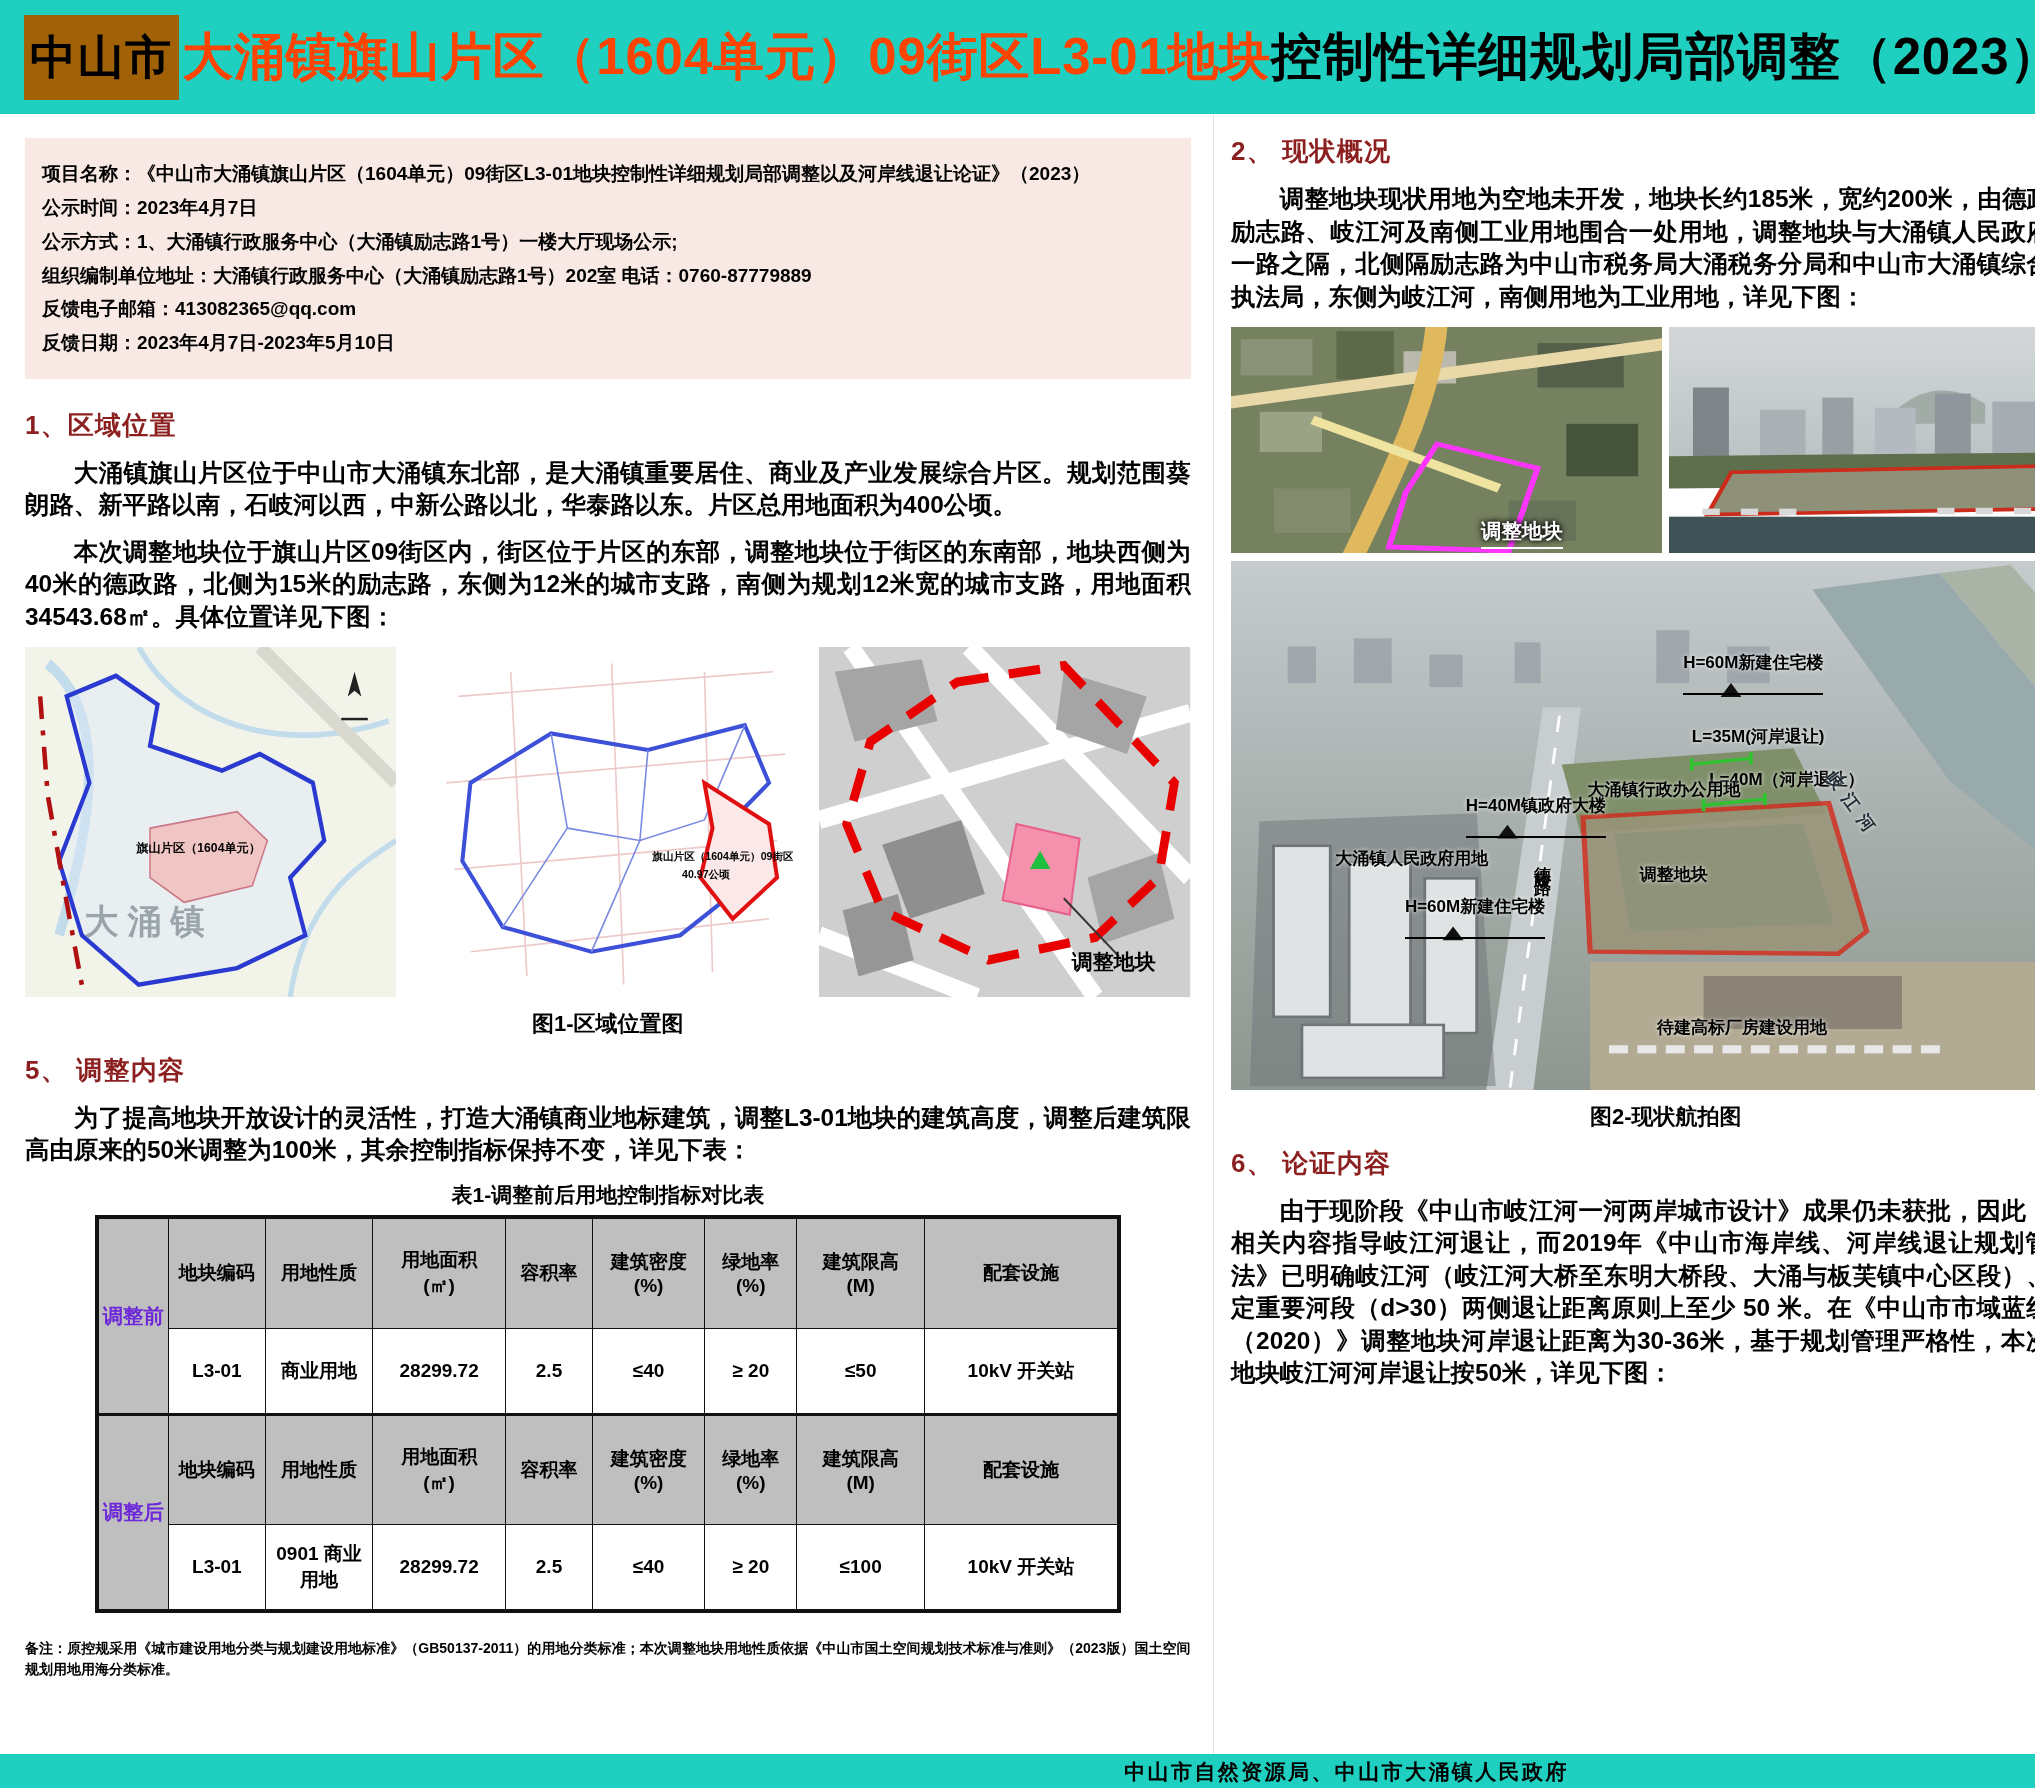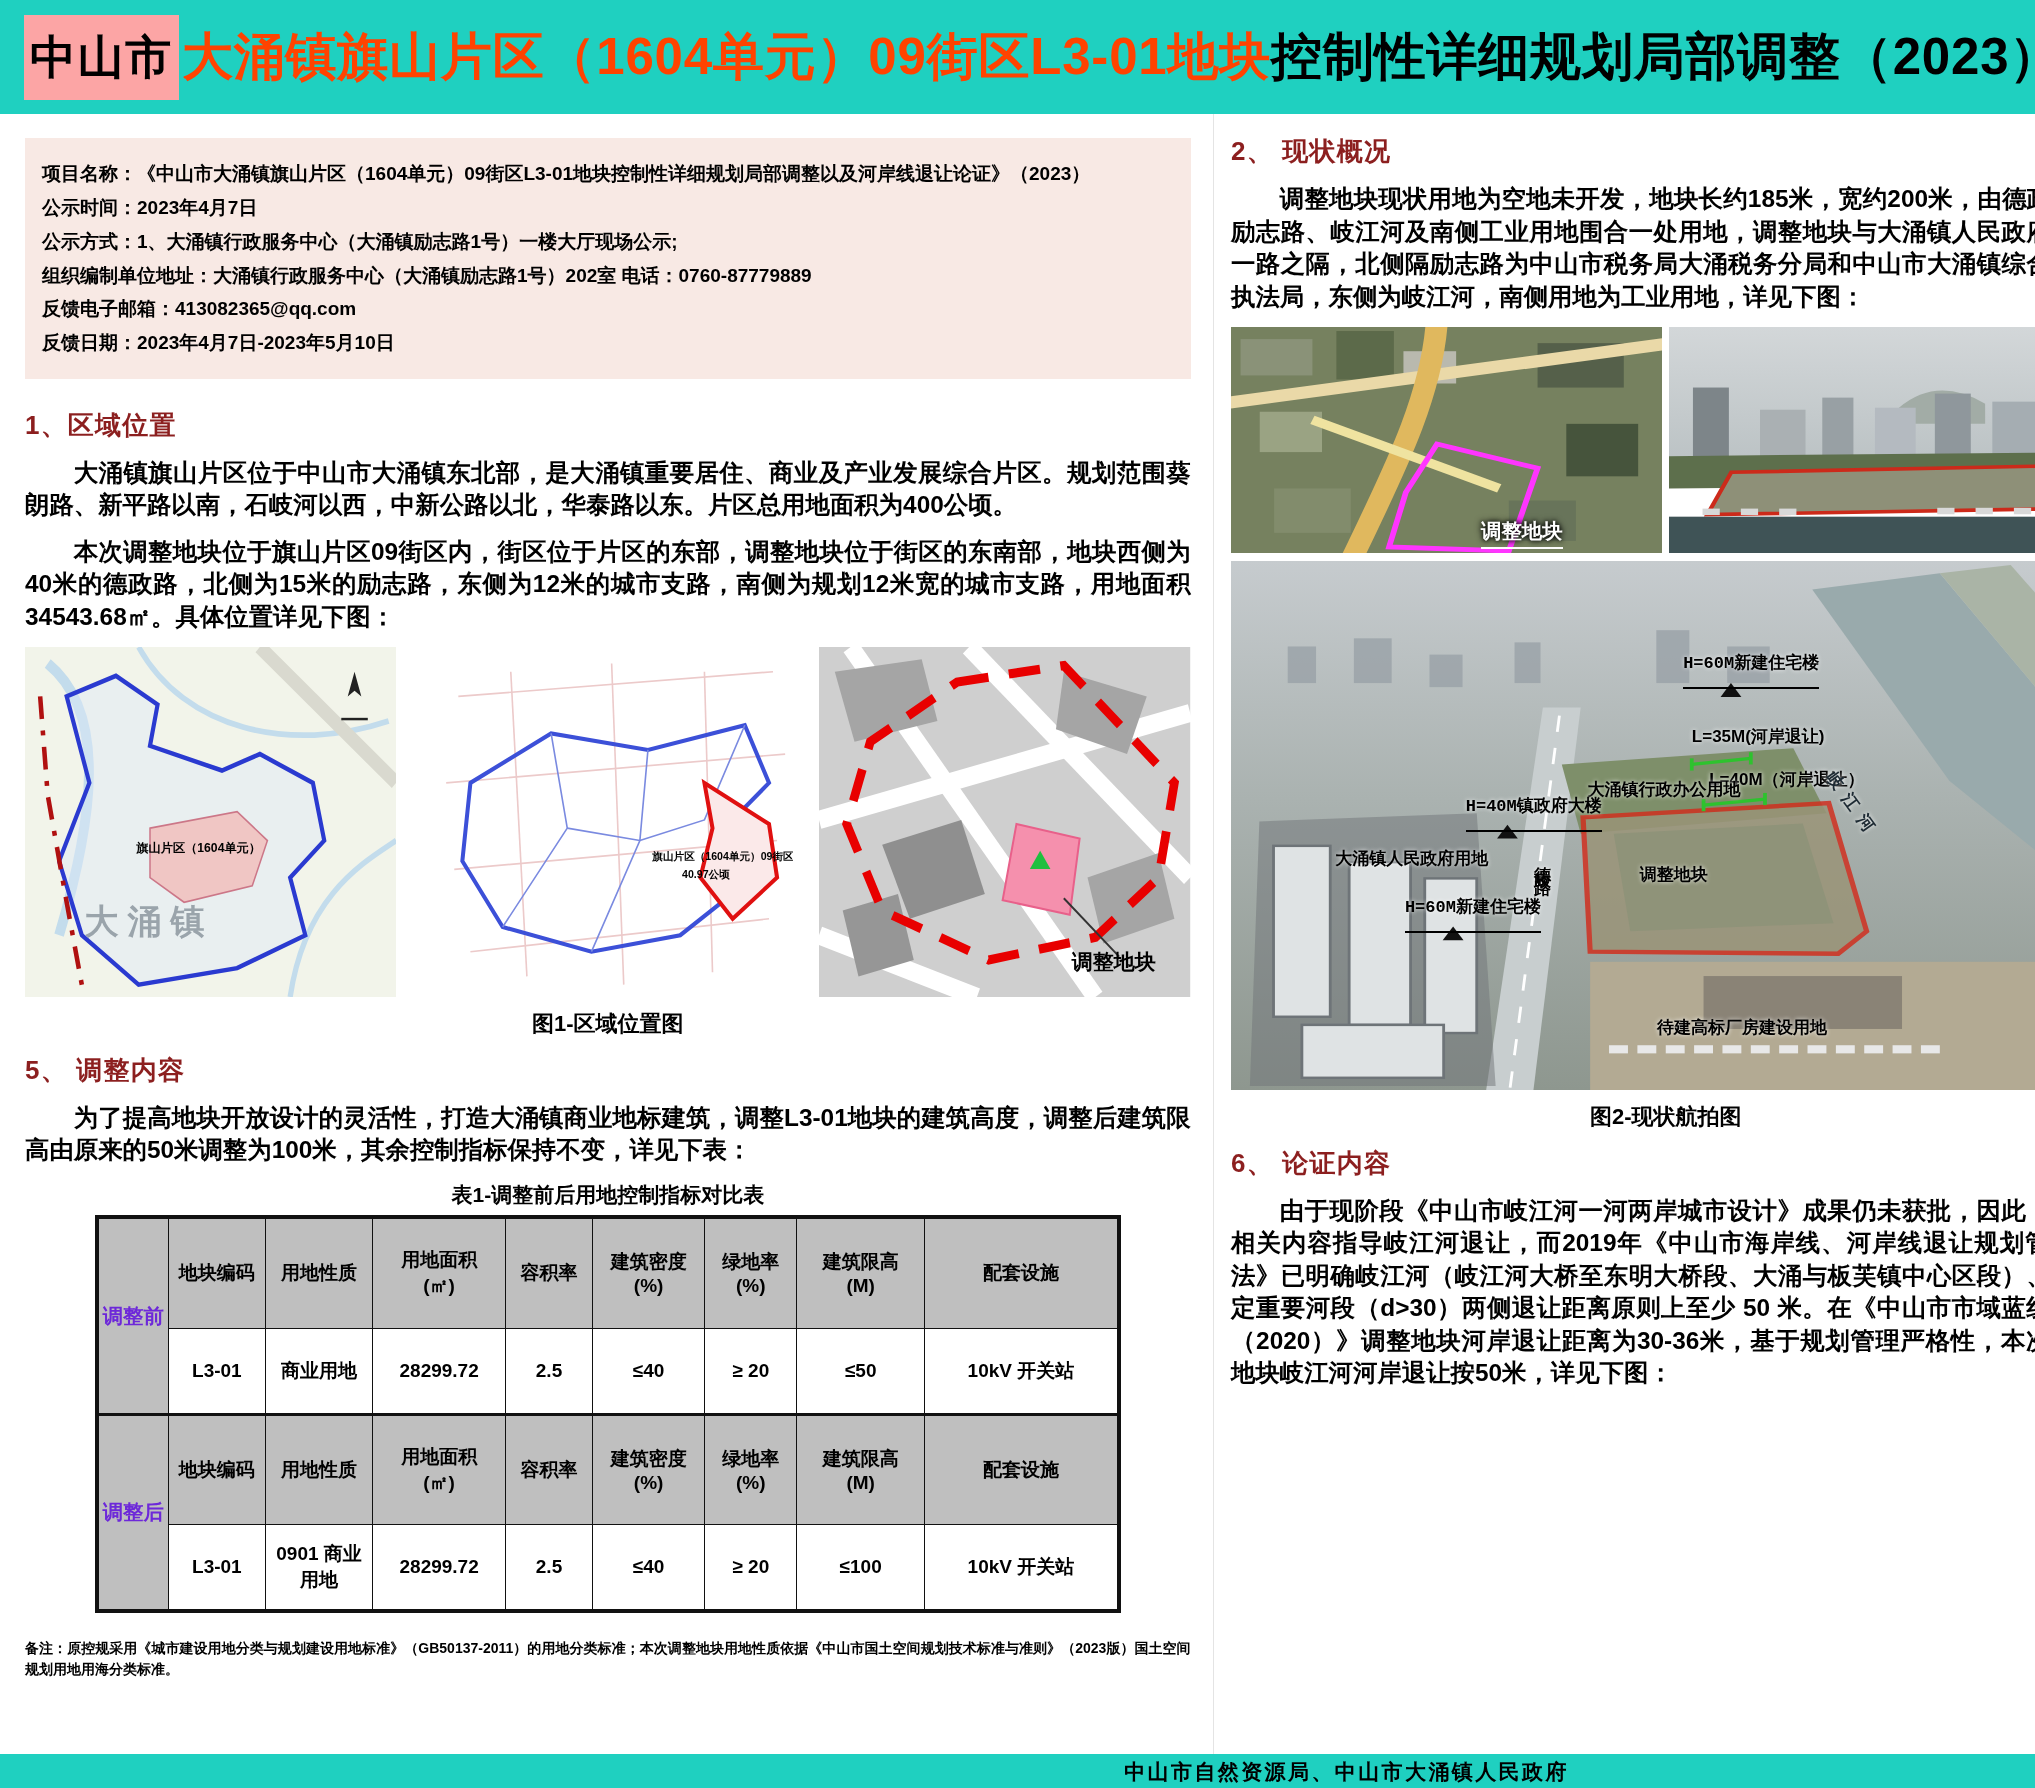--- a/index.html
+++ b/index.html
@@ -1,20 +1,20 @@
 <!DOCTYPE html>
 <html style="font-size:6.5px"><head>
 <meta charset="utf-8">
 <style>
   html,body{margin:0;padding:0;background:#777;}
   .page{position:relative;width:2693px;height:1789px;background:#1fd0c0;overflow:hidden;
         font-family:"Liberation Sans","DejaVu Sans",sans-serif;font-weight:700;color:#000;}
   
   .hdr{position:absolute;top:0;left:0;right:0;height:114px;display:flex;align-items:center;}
-  .city-badge{margin-left:24.4px;background:#fca5a5;color:#000;font-size:46px;line-height:1;
+  .city-badge{margin-left:24.4px;background:#a16207;color:#000;font-size:46px;line-height:1;
               padding:19.5px 5.7px;letter-spacing:1.6px;flex:0 0 auto;}
   .main-title{font-size:51px;letter-spacing:0.8px;white-space:nowrap;margin-left:3.3px;}
   .main-title .hl{color:#ff4300;}
   .main-title .rest{color:#000;}
   
   .content{position:absolute;top:114px;left:0;right:0;height:1640px;background:#fff;display:flex;}
   .col{box-sizing:border-box;}
   .col1{width:1213px;padding:23.6px 22.4px 0 25px;}
   .col2{width:904px;padding:20.4px 15.5px 0 17px;border-left:0.8px solid #e4e4e4;border-right:0.8px solid #e4e4e4;}
   .col3{flex:1;padding:20.4px 20.4px 0 19.5px;}
@@ -37,21 +37,21 @@
   
   .figrow{display:flex;gap:26px;height:350px;margin-top:10.6px;}
   .map{position:relative;flex:1;overflow:hidden;}
   .map svg,.photo svg,.fig2big svg,.fig3 svg{position:absolute;inset:0;width:100%;height:100%;display:block;}
   .olabel{position:absolute;white-space:nowrap;}
   .fig2small{display:flex;gap:7.3px;height:226px;margin-top:5.7px;}
   .photo{position:relative;flex:1;overflow:hidden;}
   .fig2big{position:relative;height:529px;margin-top:8.1px;overflow:hidden;}
   .fig3{position:relative;height:550px;margin-top:11.4px;overflow:hidden;}
   .ann{position:absolute;font-size:17px;white-space:nowrap;color:#000;text-shadow:0 0 4.1px rgba(255,255,255,.9);}
-  .ann.ul{border-bottom:2px solid #000;padding-bottom:13px;font-family:Liberation Mono, monospace;}
+  .ann.ul{border-bottom:2px solid #000;padding-bottom:19px;}
   .ann.vert{writing-mode:vertical-rl;letter-spacing:6.5px;}
   .ann.riv{transform:rotate(54deg);letter-spacing:9px;color:#1d2a33;}
   .satlbl{position:absolute;font-size:20.4px;color:#fff;text-shadow:0 0 4.1px #000,0 0 7.3px #000;border-bottom:2.4px solid #fff;padding-bottom:1.6px;}
   
   .ftr{position:absolute;left:0;right:0;bottom:0;height:34px;background:#1fd0c0;
        display:flex;align-items:center;justify-content:center;font-size:21px;letter-spacing:2.4px;}
 </style>
 </head>
 <body>
 

